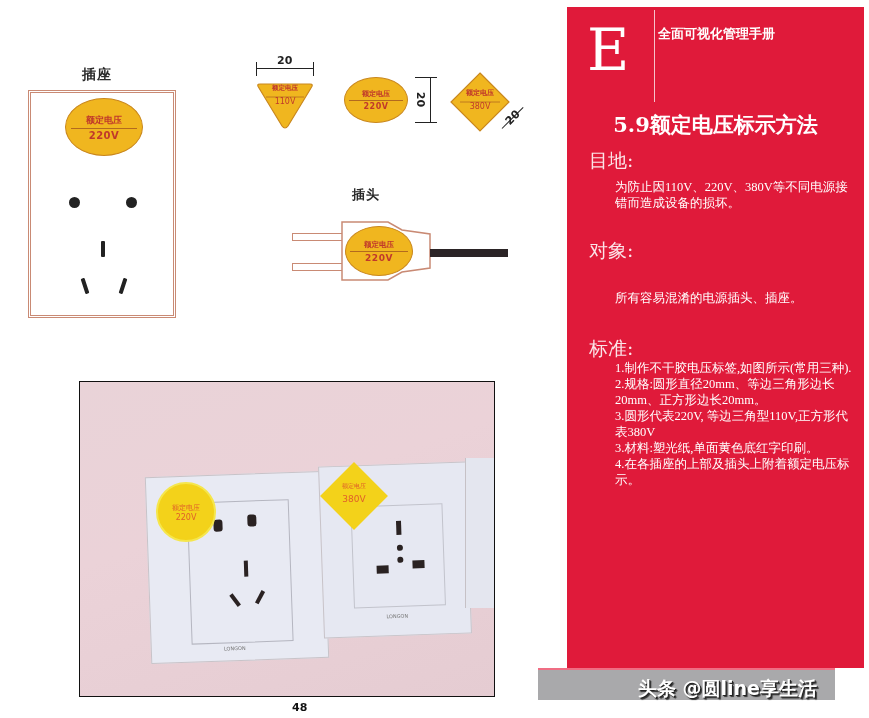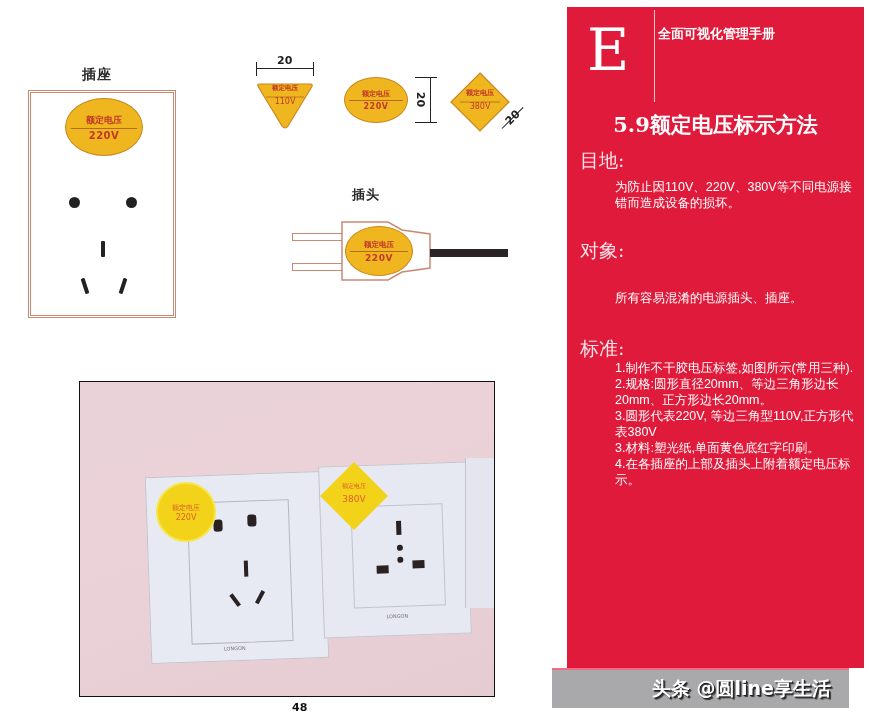--- a/index.html
+++ b/index.html
@@ -28,28 +28,28 @@
 
   .plug-title { left:352px; top:186px; font-size:13px; font-weight:bold; color:#2a2a2a; letter-spacing:1px; }
 
   
   .photo { left:79px; top:381px; width:416px; height:316px; border:1.5px solid #111; box-sizing:border-box;
            background:linear-gradient(160deg,#e9d3d8 0%,#ebd2d8 40%,#e5ccd2 100%); overflow:hidden; }
   .page-num { left:292px; top:701px; font-size:11px; font-weight:bold; color:#111; }
 
   
   .panel { left:567px; top:7px; width:297px; height:661px; background:#e01a3a; color:#fff; }
-  .footer-band { left:552px; top:668px; width:297px; height:40px; background:#a9a9ab; border-top:2px solid #ef6d83; box-sizing:border-box; }
+  .footer-band { left:538px; top:668px; width:297px; height:32px; background:#a9a9ab; border-top:2px solid #ef6d83; box-sizing:border-box; }
   .big-e { left:20px; top:14px; font-family:"DejaVu Serif", serif; font-size:58px; color:#fff; line-height:1; }
   .divider { left:87px; top:3px; width:1px; height:92px; background:#f6c2cb; }
   .manual-title { left:91px; top:18px; font-size:13px; font-weight:bold; }
   .category { left:90px; top:47px; font-size:24px; font-family:"DejaVu Serif", serif; letter-spacing:1px; }
   .section-title { left:0; width:297px; text-align:center; top:104px; font-size:21px; font-weight:bold; font-family:"DejaVu Serif", serif; }
-  .h { left:13px; font-size:19px; font-family:"DejaVu Serif", serif; color:#fbe4e8; }
-  .body-text { left:48px; width:245px; font-size:12.5px; line-height:16px; font-family:Liberation Sans, sans-serif; color:#fff; }
+  .h { left:22px; font-size:19px; font-family:"DejaVu Serif", serif; color:#fbe4e8; }
+  .body-text { left:48px; width:245px; font-size:12.5px; line-height:16px; font-family:Liberation Serif, serif; color:#fff; }
   .watermark { right:18px; top:6px; font-size:19px; font-weight:bold; color:#fff; text-shadow:1px 1px 0 #222, 2px 2px 1px #333; }
 </style>
 </head>
 <body>
 
 <div class="abs socket-title">插座</div>
 <div class="abs socket-frame">
   <div class="abs label-oval s-oval">
     <span class="line1">额定电压</span>
     <span class="line2">220V</span>

